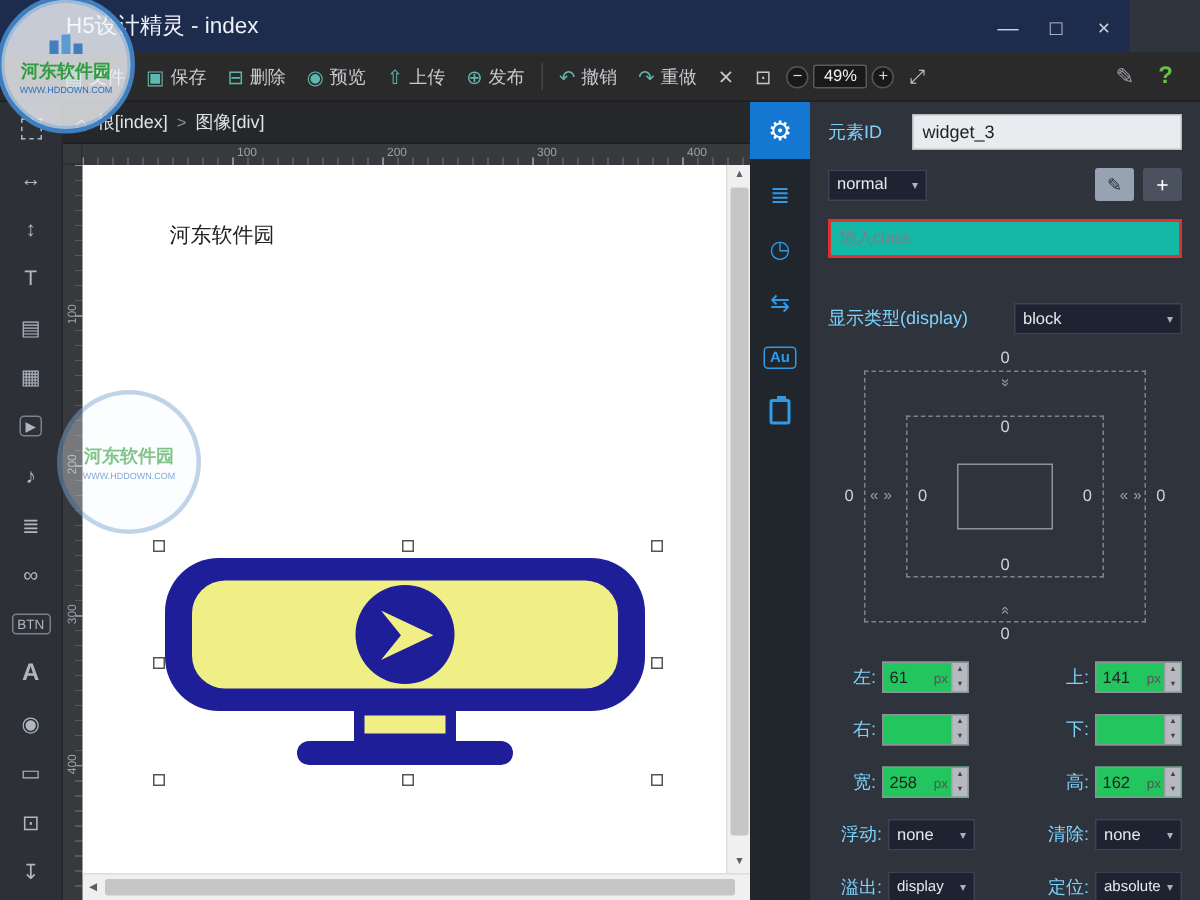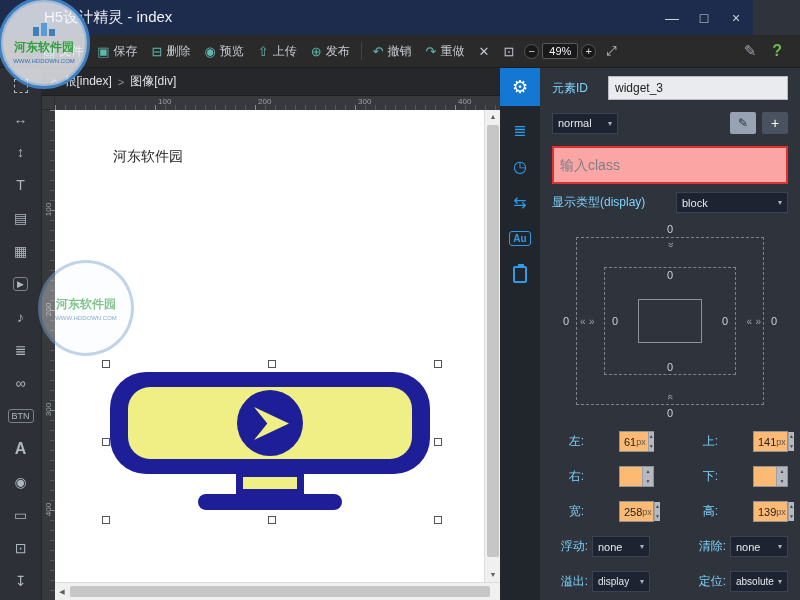--- a/index.html
+++ b/index.html
@@ -83,36 +83,36 @@
   .ritool { margin-top:12px; width:26px; height:24px; color:#2e9ae8; font-size:16px; display:flex; align-items:center; justify-content:center; }
   .au-box { border:1px solid #2e9ae8; border-radius:3px; font-size:10px; font-weight:bold; padding:1px 3px;text-align:right; }
   .clip { width:14px; height:17px; border:2px solid #2e9ae8; border-radius:2px; position:relative; }
   .clip::before { content:""; position:absolute; top:-4px; left:3px; width:6px; height:3px; background:#2e9ae8; }
 
   
   .props { position:absolute; left:540px; top:68px; width:260px; height:532px; background:#2f333c; padding:8px 12px 0 12px; overflow:hidden; }
   .prow { display:flex; align-items:center; }
   .plabel { color:#7dd3fc; font-size:12px; }
   .txt-input { height:24px; background:#e9ebee; border:1px solid #b8bcc2; color:#222; font-size:12px; padding:0 6px; font-family:"Liberation Sans",sans-serif; }
-  .class-input { width:100%; height:38px; background:#fca5a5; border:2px solid #e03131; font-size:14px; color:#444; padding:0 6px; font-family:"Liberation Sans",sans-serif; }
+  .class-input { width:100%; height:26px; background:#14b8a6; border:2px solid #e03131; font-size:11px; color:#444; padding:0 6px; font-family:"Liberation Sans",sans-serif; }
   .class-input::placeholder { color:#7a7f86; }
   .dd { display:flex; align-items:center; justify-content:space-between; height:21px; background:#1d2330; border:1px solid #3c4352; color:#e6e9ef; font-size:11px; padding:0 5px; }
   .dd .ar { font-size:8px; color:#aab2bd; margin-left:4px; }
   .sbtn { width:26px; height:22px; display:flex; align-items:center; justify-content:center; border-radius:2px; font-size:12px; }
   .sbtn.edit { background:#97a2b2; color:#2b2f36; }
   .sbtn.add { background:#4a5260; color:#fff; font-size:14px; }
 
   .bm { position:relative; width:220px; height:196px; margin:10px auto 0 auto; font-size:11px; color:#ccd1d8; }
   .bmv { position:absolute; }
   .bm-outer { position:absolute; left:16px; right:16px; top:14px; bottom:14px; border:1px dashed #7d828c; }
   .bm-mid { position:absolute; left:44px; right:44px; top:44px; bottom:44px; border:1px dashed #7d828c; }
   .bm-content { position:absolute; left:78px; right:78px; top:76px; bottom:76px; border:1px solid #8d929c; }
   .chev { position:absolute; color:#9aa1ab; font-size:10px; letter-spacing:-1px; }
 
-  .ni { display:flex; align-items:center; width:35px; height:21px; background:#fdba74; border:1px solid #8e939a;margin-left:31px; }
+  .ni { display:flex; align-items:center; width:58px; height:21px; background:#22c55e; border:1px solid #8e939a; }
   .ni .v { flex:1; font-size:11px; color:#222; padding-left:4px; }
   .ni .u { font-size:9px; color:#555; padding-right:2px; }
   .ni .sp { width:11px; height:100%; display:flex; flex-direction:column; border-left:1px solid #9aa0a6; background:#b6bac0; }
   .ni .sp span { flex:1; font-size:5px; line-height:9px; color:#444; text-align:center; }
 
   .frow { display:flex; align-items:center; margin-top:14px; }
   .frow .l1 { width:32px; text-align:right; margin-right:4px; }
   .frow .l2 { width:42px; text-align:right; margin:0 4px 0 auto; }
 </style>
 </head>
@@ -315,21 +315,21 @@
           <span>✎</span>
         </span>
       <span class="sbtn add">
           <span>+</span>
         </span>
     </div>
   </div>
   <div class="prow" style="margin-top:12px">
     <input class="class-input" placeholder="输入class" style="">
   </div>
-  <div class="prow" style="margin-top:8px">
+  <div class="prow" style="margin-top:30px">
     <span class="plabel">显示类型(display)</span>
     <div class="dd" style="width:112px; margin-left:auto;">
       <span>block</span>
       <span class="ar">▾</span>
     </div>
   </div>
 
   <div class="bm">
     <span class="bmv" style="left:50%;top:0;transform:translateX(-50%)">0</span>
     <span class="bmv" style="left:50%;bottom:0;transform:translateX(-50%)">0</span>
@@ -393,21 +393,21 @@
     <div class="ni">
       <span class="v">258</span>
       <span class="u">px</span>
       <span class="sp">
           <span>▲</span>
           <span>▼</span>
         </span>
     </div>
     <span class="plabel l2">高:</span>
     <div class="ni">
-      <span class="v">139</span>
+      <span class="v">162</span>
       <span class="u">px</span>
       <span class="sp">
           <span>▲</span>
           <span>▼</span>
         </span>
     </div>
   </div>
   <div class="frow">
     <span class="plabel l1" style="width:36px">浮动:</span>
     <div class="dd" style="width:58px">

